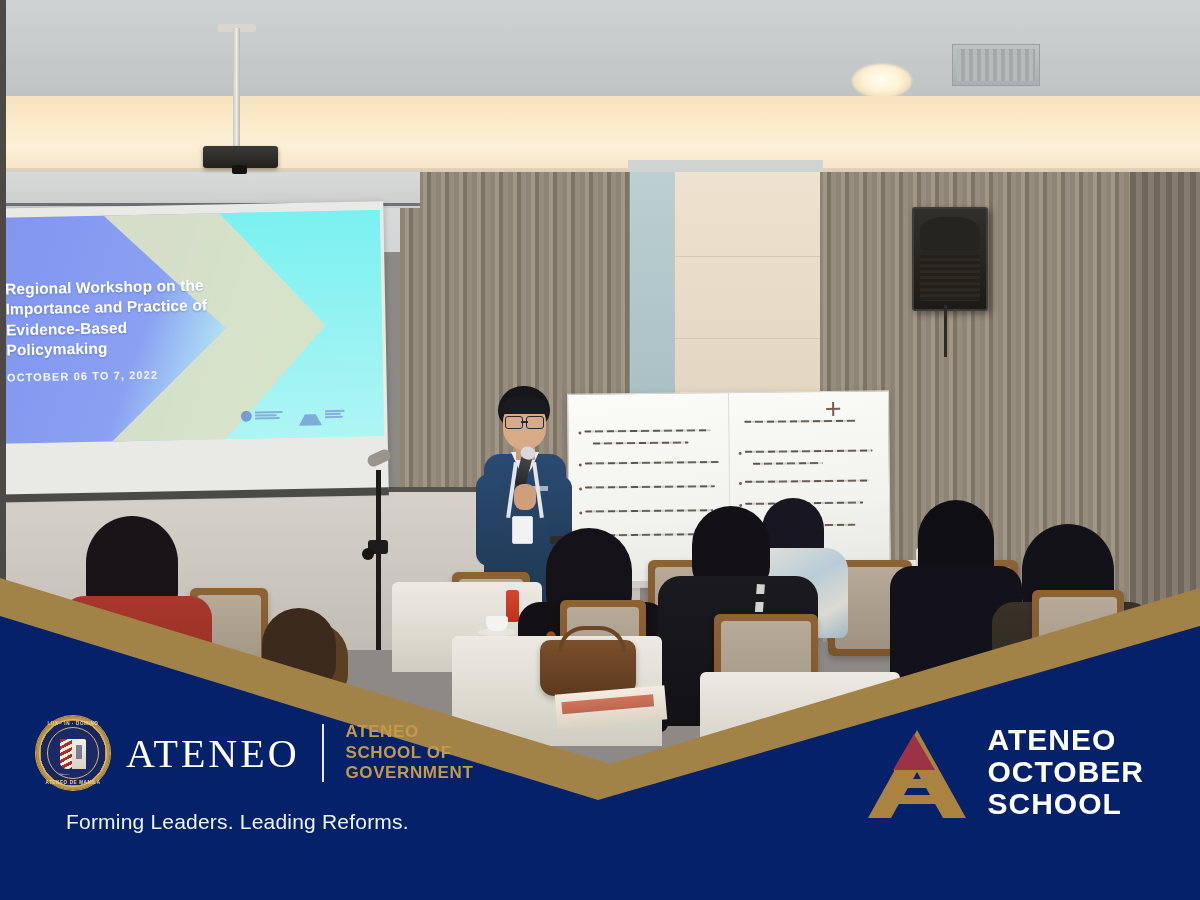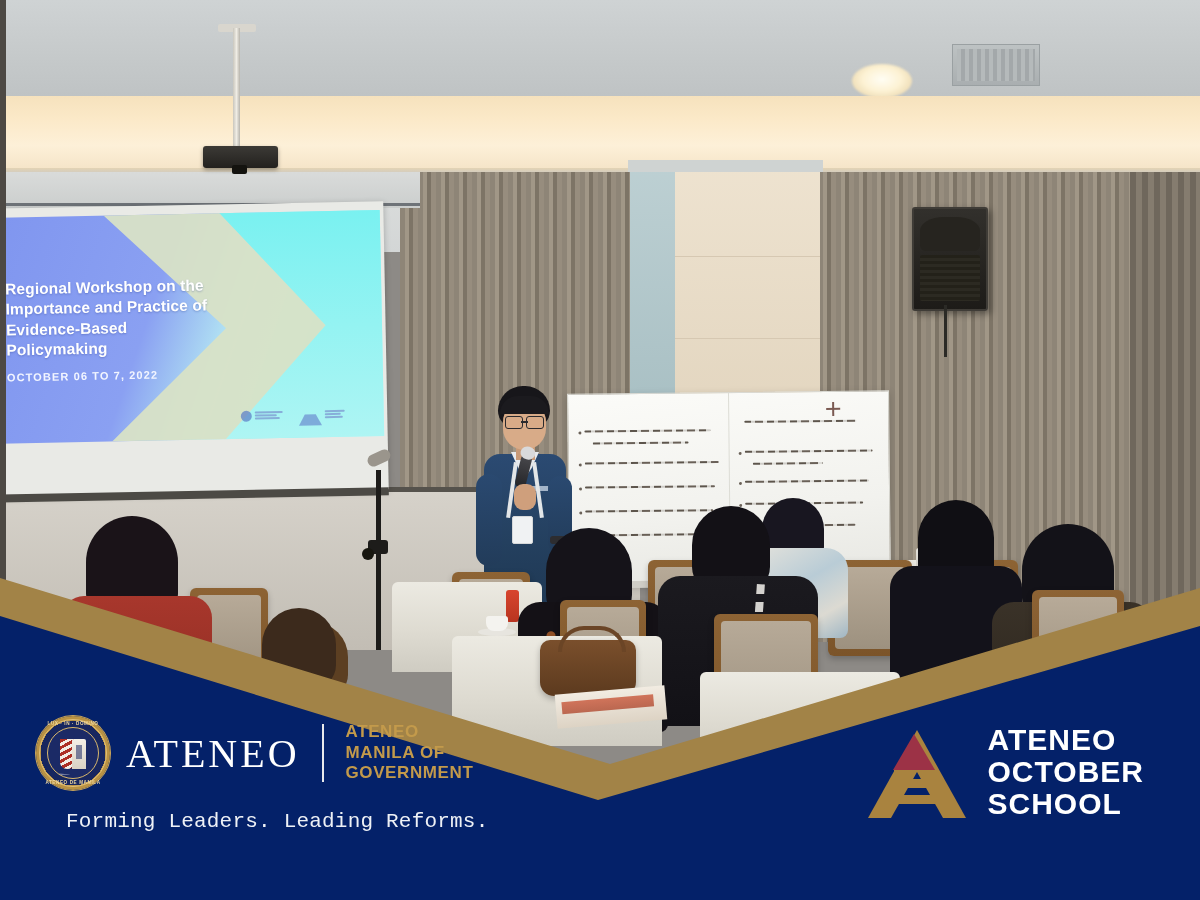--- a/index.html
+++ b/index.html
@@ -254,21 +254,21 @@
     background:linear-gradient(180deg,#f4efe6,#d9d2c4);}
   .seal .tower:after{content:"";position:absolute;left:4px;top:6px;width:6px;height:14px;background:#1b2a66;opacity:.55;}
   .seal .txt-top,.seal .txt-bot{position:absolute;left:0;width:100%;text-align:center;
     font-size:4.6px;letter-spacing:.6px;color:#f0d9a0;font-weight:700;}
   .seal .txt-top{top:5px;}
   .seal .txt-bot{bottom:5px;}
 
   .ateneo-word{font-family:"Liberation Serif",serif;color:#ffffff;font-size:40px;letter-spacing:3px;}
   .rule{width:2px;height:58px;background:#e8e9ec;margin:0 6px;}
   .asg-name{color:#c39a4b;font-weight:700;font-size:17px;line-height:1.22;letter-spacing:.6px;}
-  .tagline{position:absolute;left:66px;top:100px;color:#eef1f6;font-size:21px;letter-spacing:.2px;font-family:Liberation Mono, monospace;}
+  .tagline{position:absolute;left:66px;top:100px;color:#eef1f6;font-size:21px;letter-spacing:.2px;}
 
   .apc-lockup{position:absolute;right:56px;top:14px;display:flex;align-items:center;gap:22px;}
   .apc-mark{position:relative;width:98px;height:92px;}
   .apc-tri{position:absolute;left:0;bottom:0;width:0;height:0;
     border-left:49px solid transparent;border-right:49px solid transparent;border-bottom:88px solid #a9833f;}
   .apc-notch{position:absolute;left:23px;bottom:0;width:0;height:0;
     border-left:26px solid transparent;border-right:26px solid transparent;border-bottom:46px solid #042169;}
   .apc-red{position:absolute;left:25px;top:8px;width:0;height:0;
     border-left:21px solid transparent;border-right:21px solid transparent;border-bottom:36px solid #9c3246;}
   .apc-bar1{position:absolute;left:26px;bottom:30px;width:44px;height:9px;background:#a9833f;}
@@ -481,21 +481,21 @@
           <div class="rays"></div>
           <div class="shield"></div>
           <div class="tower"></div>
         </div>
       </div>
 
       <div class="ateneo-word">ATENEO</div>
       <div class="rule"></div>
       <div class="asg-name">
         <div>ATENEO</div>
-        <div>MANILA OF</div>
+        <div>SCHOOL OF</div>
         <div>GOVERNMENT</div>
       </div>
     </div>
 
     <div class="tagline">Forming Leaders. Leading Reforms.</div>
 
     <div class="apc-lockup">
       <div class="apc-mark">
         <div class="apc-tri"></div>
         <div class="apc-notch"></div>

